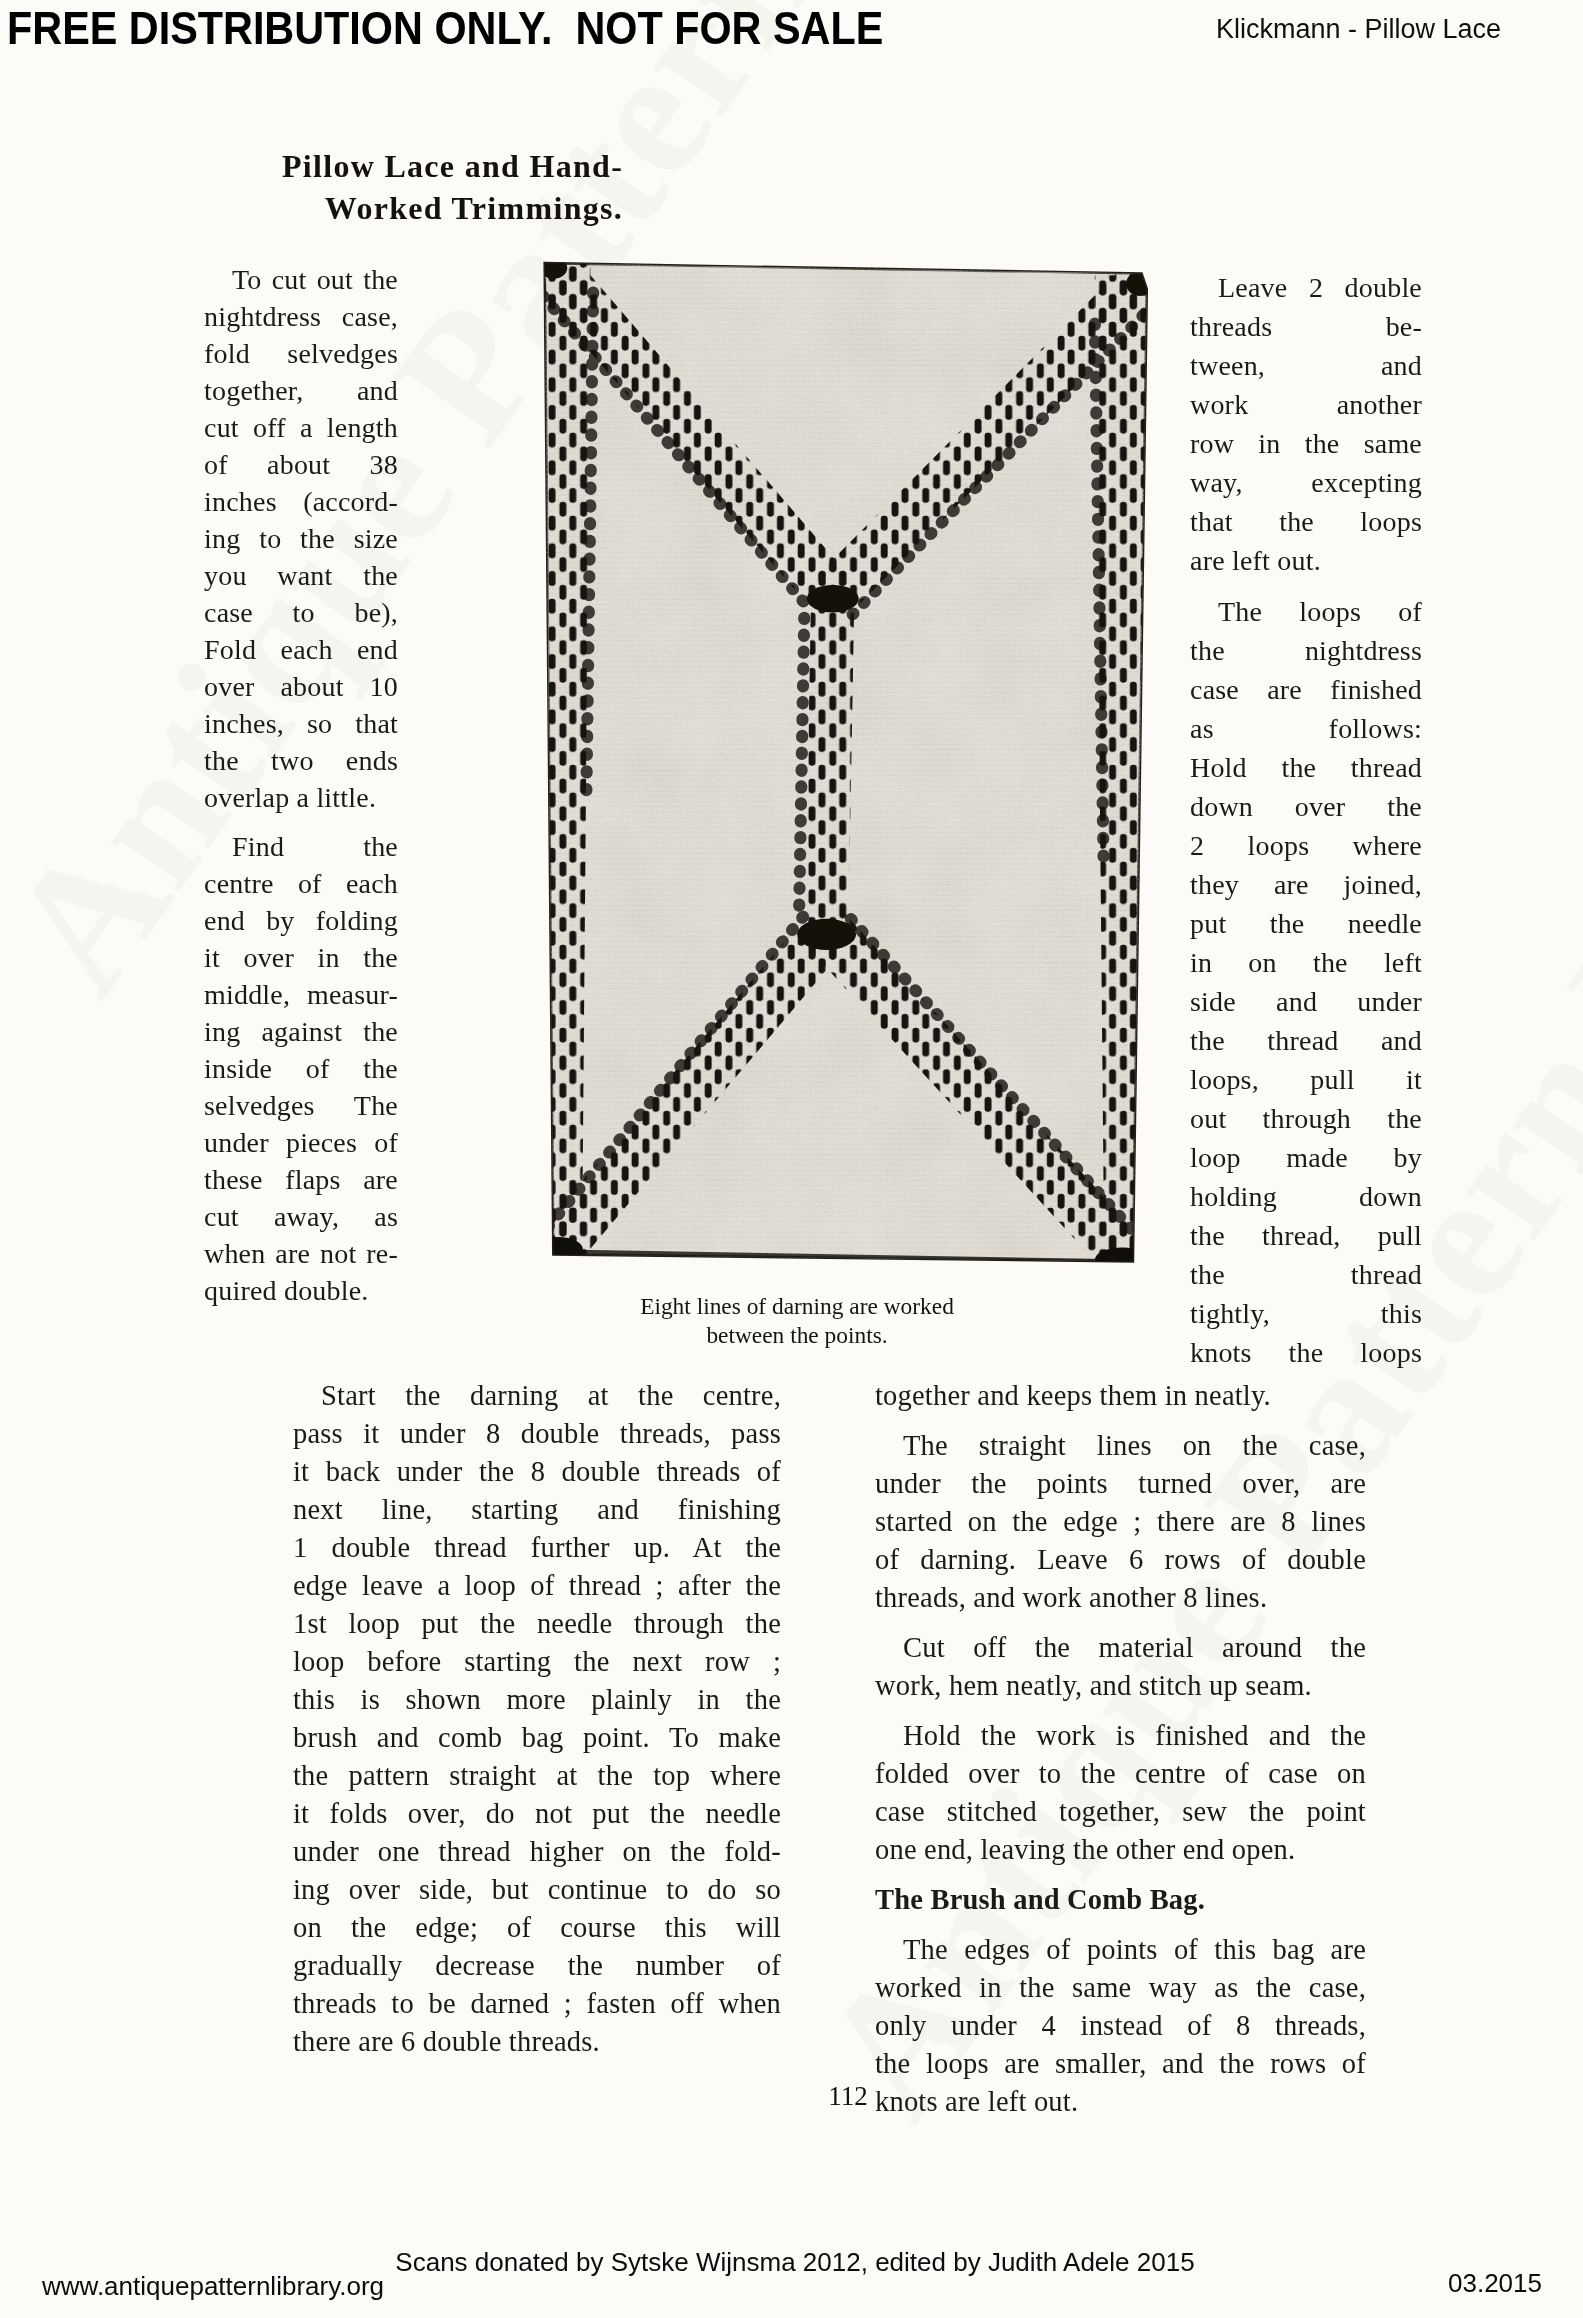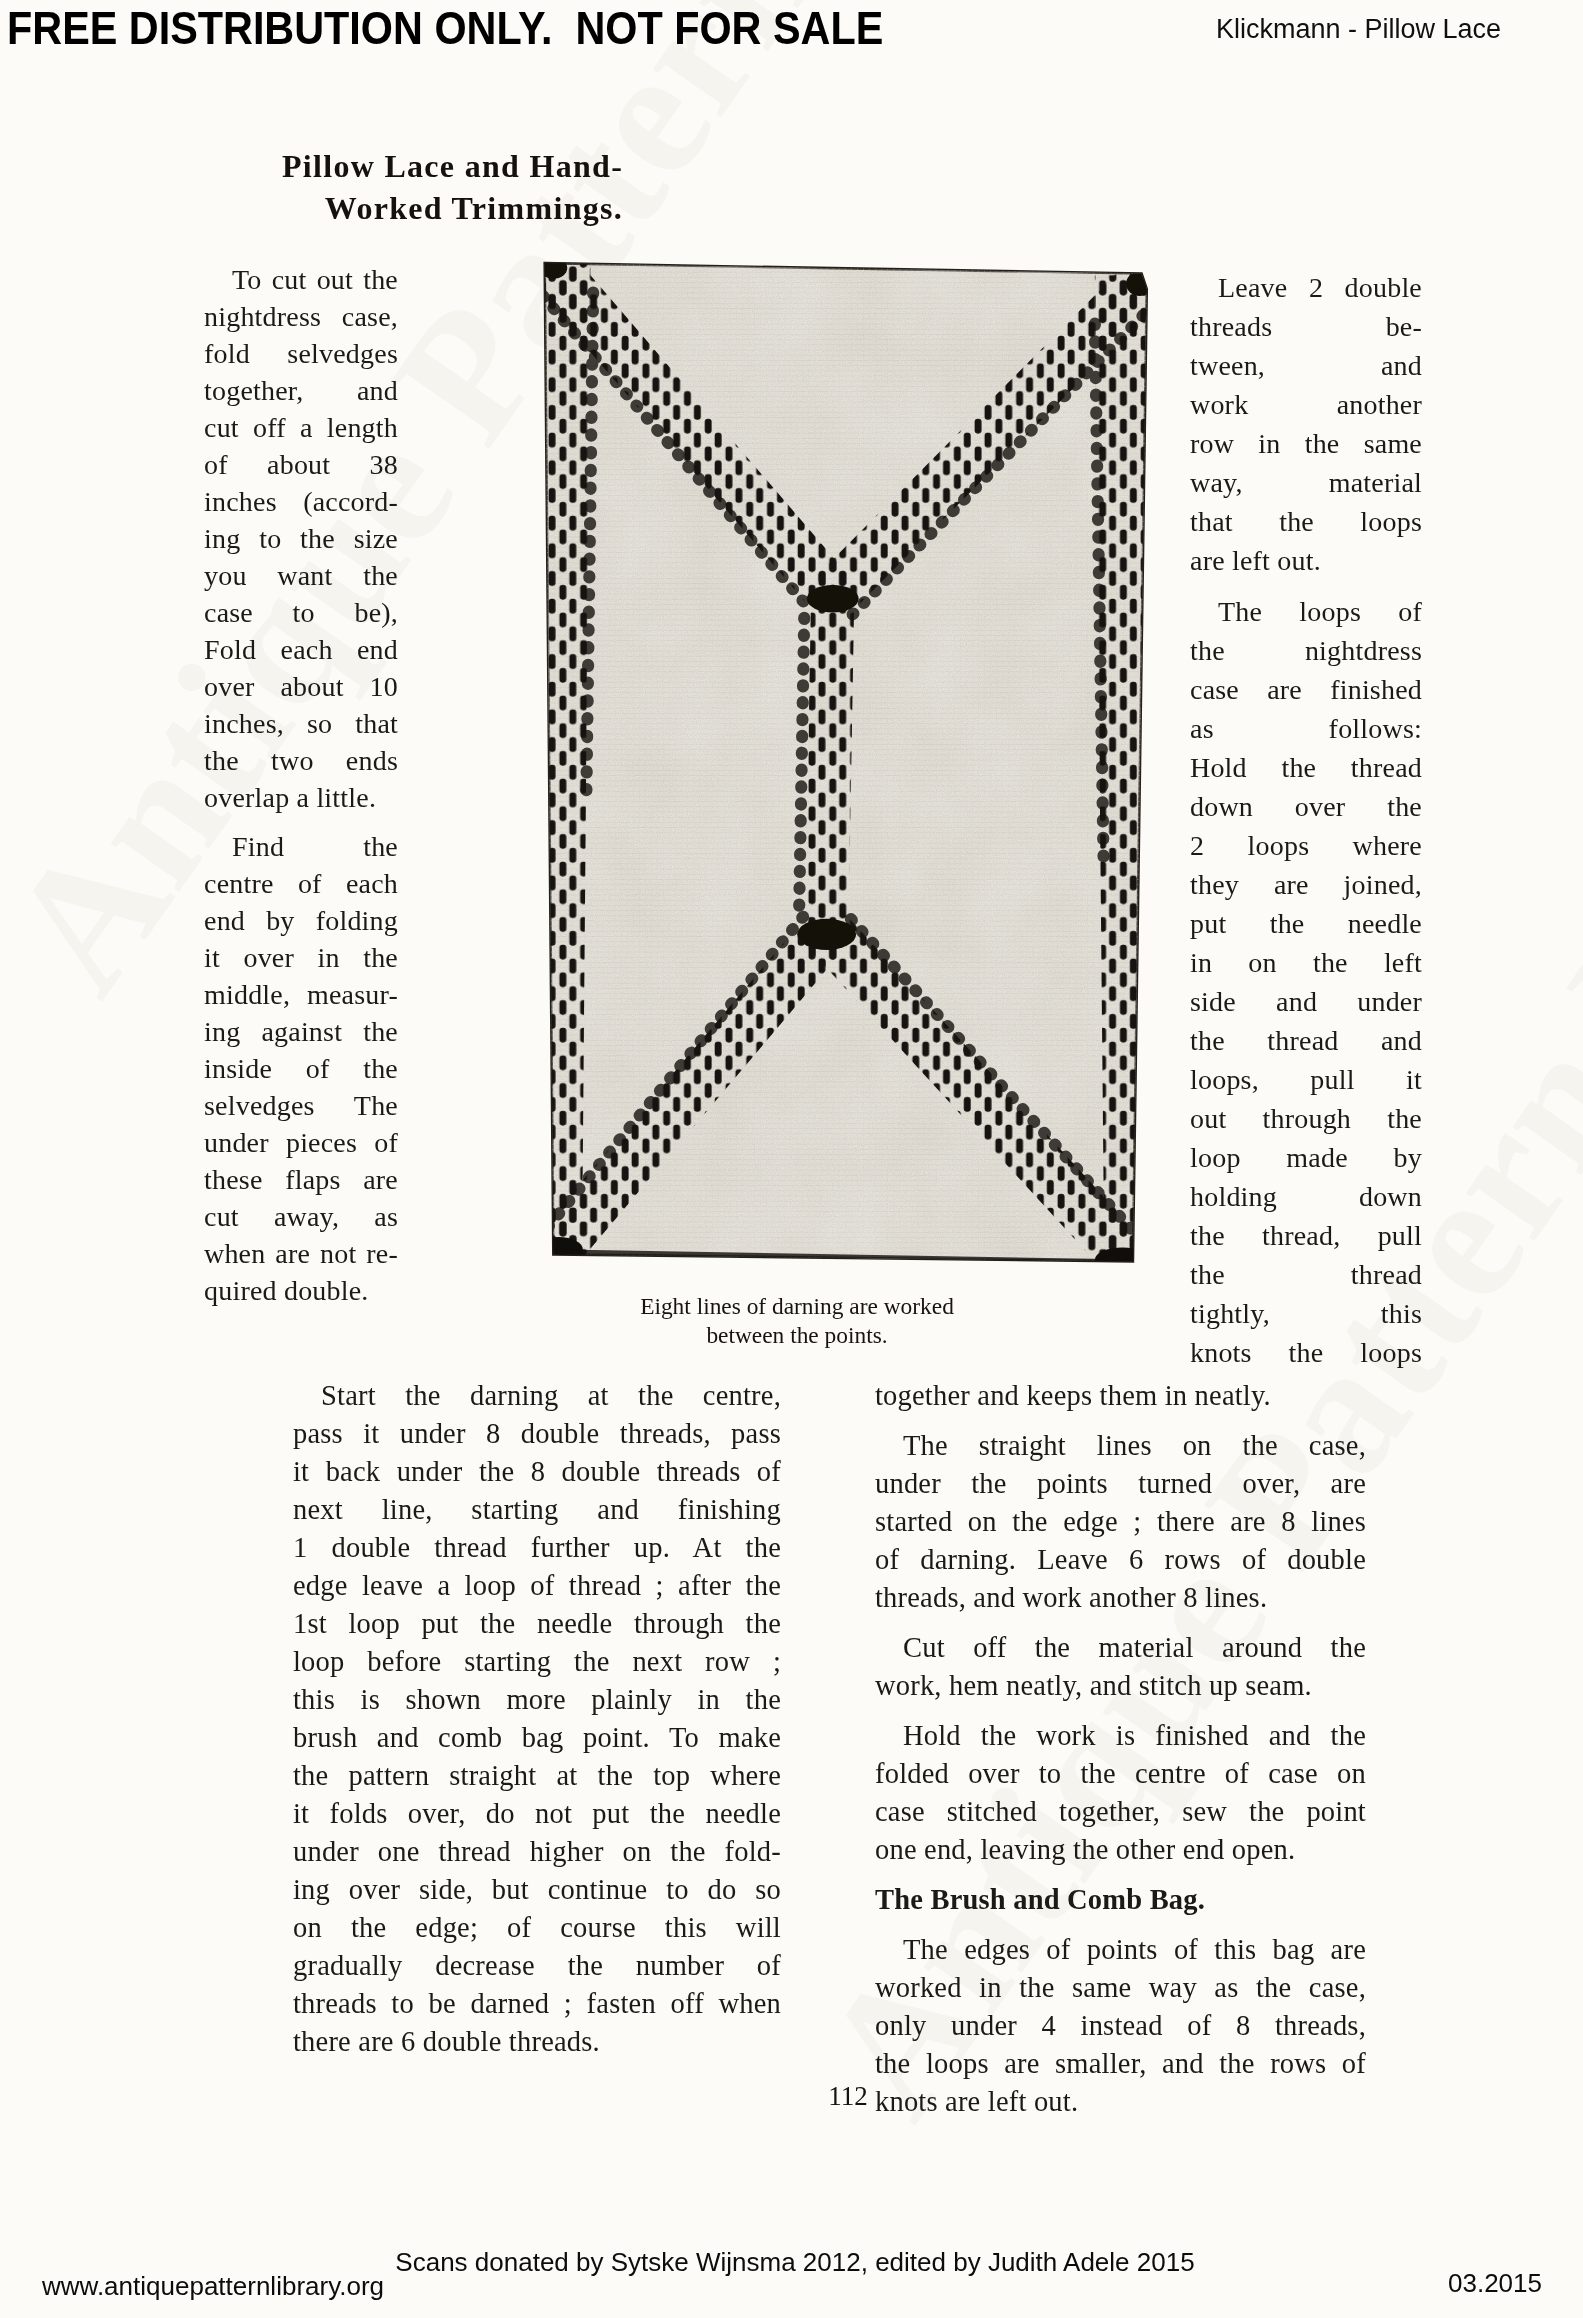--- a/index.html
+++ b/index.html
@@ -85,21 +85,21 @@
         <div class="tline last">quired double.</div>
       </div>
     </div>
   <div class="col" id="col-right">
       <div class="para">
         <div class="tline ind">Leave 2 double</div>
         <div class="tline">threads be-</div>
         <div class="tline">tween, and</div>
         <div class="tline">work another</div>
         <div class="tline">row in the same</div>
-        <div class="tline">way, material</div>
+        <div class="tline">way, excepting</div>
         <div class="tline">that the loops</div>
         <div class="tline last">are left out.</div>
       </div>
       <div class="para">
         <div class="tline ind">The loops of</div>
         <div class="tline">the nightdress</div>
         <div class="tline">case are finished</div>
         <div class="tline">as follows:</div>
         <div class="tline">Hold the thread</div>
         <div class="tline">down over the</div>

